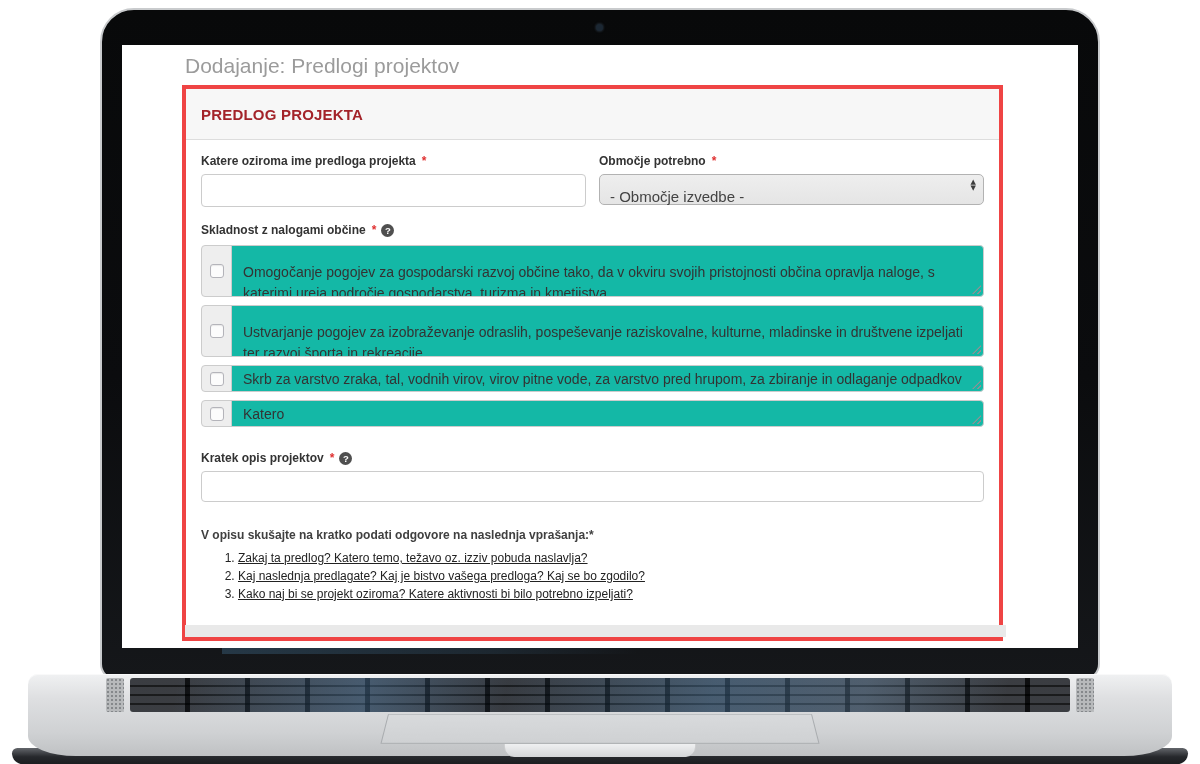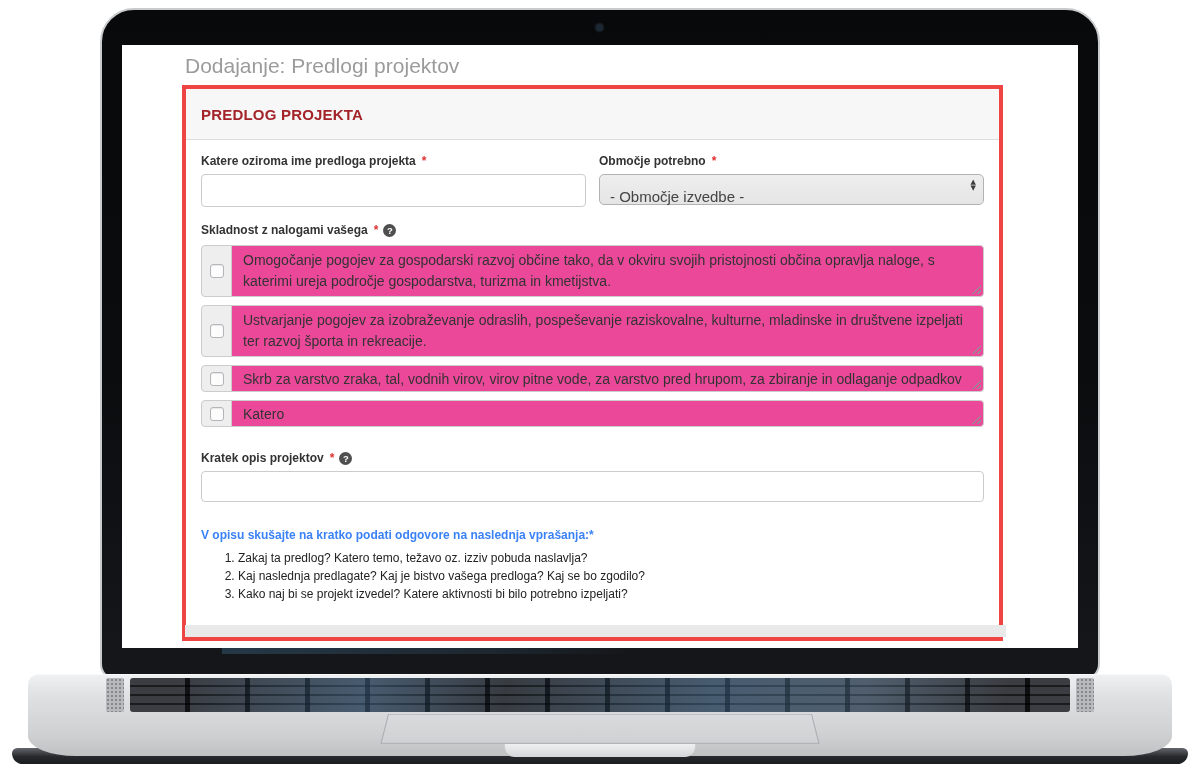--- a/index.html
+++ b/index.html
@@ -60,32 +60,32 @@
          padding:14px 26px 0 10px;font-size:15px;color:#444;cursor:default;}
   .sel-arrows{position:absolute;right:7px;top:4px;display:flex;flex-direction:column;align-items:center;
          color:#3c3c3c;font-family:"DejaVu Sans",sans-serif;font-size:7px;line-height:6px;}
   .section{margin-top:16px;}
   .opt-row{display:flex;margin-top:8px;}
   .opt-addon{width:31px;box-sizing:border-box;background:#eee;border:1px solid #ccc;border-radius:4px 0 0 4px;
          display:flex;align-items:center;justify-content:center;flex:0 0 31px;}
   .cbx{width:12px;height:12px;background:#fcfcfc;border:1px solid #b4b4ba;border-radius:3px;
          box-shadow:inset 0 1px 1px rgba(0,0,0,.08);}
   .opt-text{position:relative;flex:1;margin-left:-1px;box-sizing:border-box;border:1px solid #ccc;
-         border-radius:0 4px 4px 0;background:#ec4899;color:#333;font-size:14px;line-height:21px;
-         padding:4px 14px 0 11px;overflow:hidden;}
+         border-radius:0 4px 4px 0;background:#14b8a6;color:#333;font-size:14px;line-height:21px;
+         padding:16px 14px 0 11px;overflow:hidden;}
   .opt-row:nth-of-type(-n+3) .opt-text{height:52px;}
   .opt-row:nth-of-type(n+4) .opt-text{height:27px;padding-top:3px;}
   .grip{position:absolute;right:2px;bottom:2px;width:9px;height:9px;
          background:repeating-linear-gradient(-45deg,rgba(0,0,0,0) 0 2px,#8d9194 2px 3.5px);
          clip-path:polygon(100% 0,100% 100%,0 100%);}
   .help-icon{display:inline-flex;width:13px;height:13px;border-radius:50%;background:#4f4f4f;color:#fff;
          font-size:9.5px;font-weight:bold;align-items:center;justify-content:center;line-height:13px;}
   .kratek{margin-top:24px;}
-  .intro{margin-top:26px;font-size:12px;font-weight:600;color:#3b82f6;}
-  ol.qs{margin:9px 0 0;padding-left:37px;font-size:12px;color:#222;}
+  .intro{margin-top:26px;font-size:12px;font-weight:600;color:#404040;}
+  ol.qs{margin:9px 0 0;padding-left:37px;font-size:12px;color:#222;text-decoration:underline;}
   ol.qs li{margin-bottom:3px;line-height:15px;}
 </style>
 </head>
 <body>
 
 <div class="stage">
 
   <div class="lid"></div>
   <div class="camera"></div>
   <div class="bezel-glare"></div>
@@ -126,21 +126,21 @@
               <span class="sel-arrows">
                 <span>▲</span>
                 <span>▼</span>
               </span>
             </div>
           </div>
         </div>
 
         <div class="section">
           <div class="flabel">
-            <span>Skladnost z nalogami vašega</span>
+            <span>Skladnost z nalogami občine</span>
               <span class="req">*</span>
             <span class="help-icon">?</span>
           </div>
 
           <div class="opt-row">
             <div class="opt-addon">
               <span class="cbx"></span>
             </div>
             <div class="opt-text">
               <span>Omogočanje pogojev za gospodarski razvoj občine tako, da v okviru svojih pristojnosti občina opravlja naloge, s katerimi ureja področje gospodarstva, turizma in kmetijstva.</span>
@@ -186,21 +186,21 @@
               <span class="req">*</span>
             <span class="help-icon">?</span>
           </div>
           <input class="txt-input short" type="text" value="" style="">
         </div>
 
         <div class="intro">V opisu skušajte na kratko podati odgovore na naslednja vprašanja:*</div>
         <ol class="qs">
           <li>Zakaj ta predlog? Katero temo, težavo oz. izziv pobuda naslavlja?</li>
           <li>Kaj naslednja predlagate? Kaj je bistvo vašega predloga? Kaj se bo zgodilo?</li>
-          <li>Kako naj bi se projekt izvedel? Katere aktivnosti bi bilo potrebno izpeljati?</li>
+          <li>Kako naj bi se projekt oziroma? Katere aktivnosti bi bilo potrebno izpeljati?</li>
         </ol>
 
       </div>
 
       <div class="panel-footer"></div>
     </div>
 
   </div>
 
 </div>

